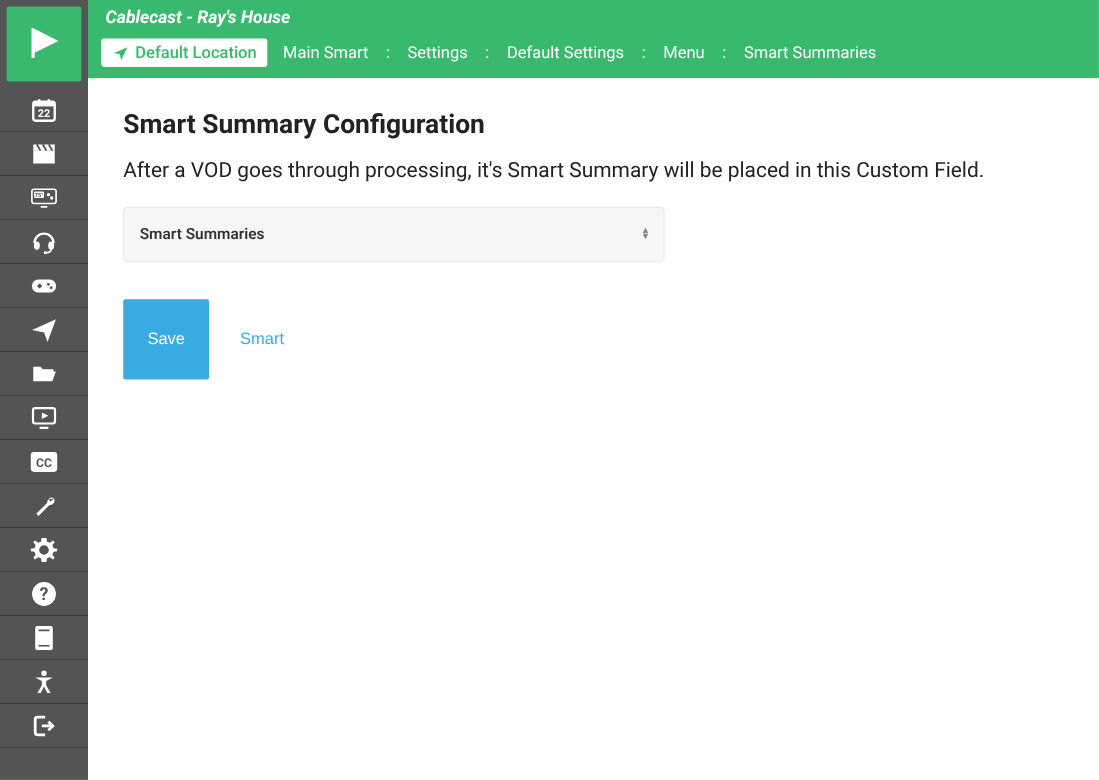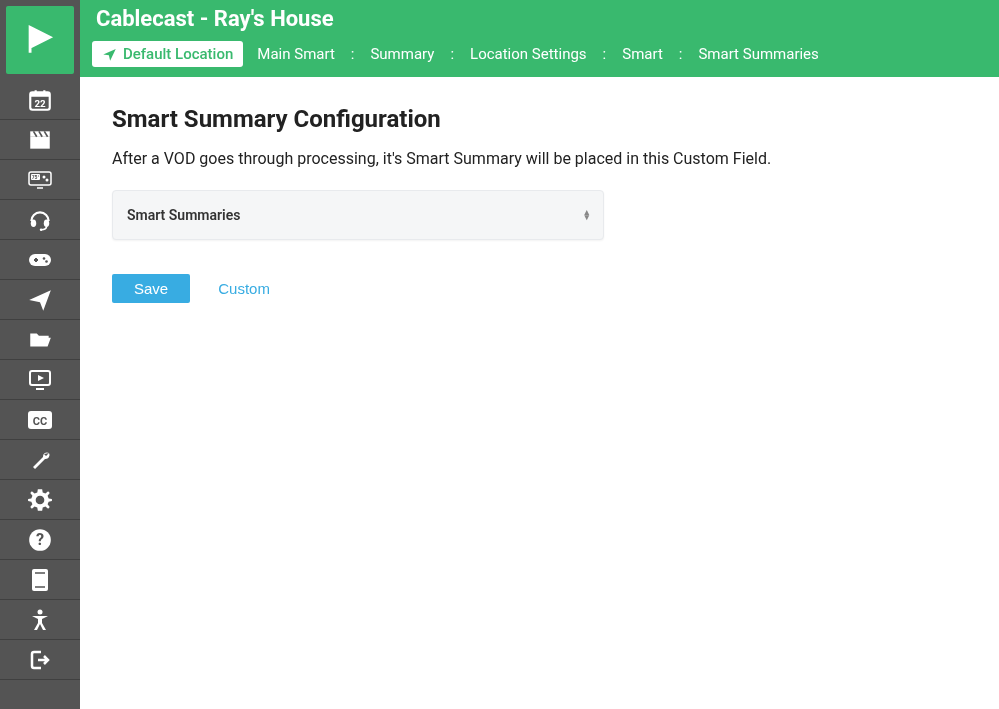--- a/index.html
+++ b/index.html
@@ -46,21 +46,22 @@
       flex-direction: column;
     }
     .header {
       background: #39b96e;
       color: #fff;
       padding: 0;
     }
     .header-title {
       padding: 6px 16px 4px 16px;
       font-weight: 700;
-      font-size: 22px;
+      font-size: 16px;
+      font-style: italic;
     }
     .breadcrumb-bar {
       display: flex;
       align-items: center;
       padding: 6px 24px 10px 12px;
       gap: 4px;
       font-size: 15px;
     }
     .location-chip {
       background: #fff;
@@ -89,21 +90,21 @@
       background: #fff;
       border-radius: 14px;
     }
     .page-title {
       font-size: 24px;
       font-weight: 700;
       color: #222;
       margin-bottom: 16px;
     }
     .page-desc {
-      font-size: 16px;
+      font-size: 19px;
       color: #222;
       margin-bottom: 22px;
     }
     .field-label {
       font-size: 16px;
       font-weight: 700;
       color: #222;
       margin-bottom: 16px;
     }
     .select-box {
@@ -132,21 +133,21 @@
     .actions {
       margin-top: 34px;
       display: flex;
       align-items: center;
       gap: 28px;
     }
     .btn-save {
       background: #38ace2;
       color: #fff;
       border: none;
-      padding: 6px 22px;
+      padding: 28px 22px;
       font-size: 15px;
       border-radius: 2px;
       cursor: pointer;
     }
     .btn-cancel {
       background: none;
       border: none;
       color: #38ace2;
       font-size: 15px;
       cursor: pointer;
@@ -273,40 +274,40 @@
     <div class="header-title">Cablecast - Ray's House</div>
     <div class="breadcrumb-bar">
       <div class="location-chip">
         <svg width="15" height="15" viewBox="0 0 24 24">
           <path d="M2 12 L22 3 L13 22 L11 13 Z" fill="#39b96e"></path>
         </svg>
         <span>Default Location</span>
       </div>
       <span class="crumb">Main Smart</span>
       <span class="crumb-sep">:</span>
-      <span class="crumb">Summary</span>
+      <span class="crumb">Settings</span>
       <span class="crumb-sep">:</span>
-      <span class="crumb">Location Settings</span>
+      <span class="crumb">Default Settings</span>
       <span class="crumb-sep">:</span>
-      <span class="crumb">Smart</span>
+      <span class="crumb">Menu</span>
       <span class="crumb-sep">:</span>
       <span class="crumb">Smart Summaries</span>
     </div>
   </div>
 
   <div class="content">
     <h1 class="page-title">Smart Summary Configuration</h1>
     <p class="page-desc">After a VOD goes through processing, it's Smart Summary will be placed in this Custom Field.</p>
 
     <div class="select-box">
       <span>Smart Summaries</span>
       <span class="select-chevrons">
         <span>▴</span>
           <span>▾</span>
       </span>
     </div>
 
     <div class="actions">
       <button class="btn-save">Save</button>
-      <button class="btn-cancel">Custom</button>
+      <button class="btn-cancel">Smart</button>
     </div>
   </div>
 </div>
 
 </body></html>

